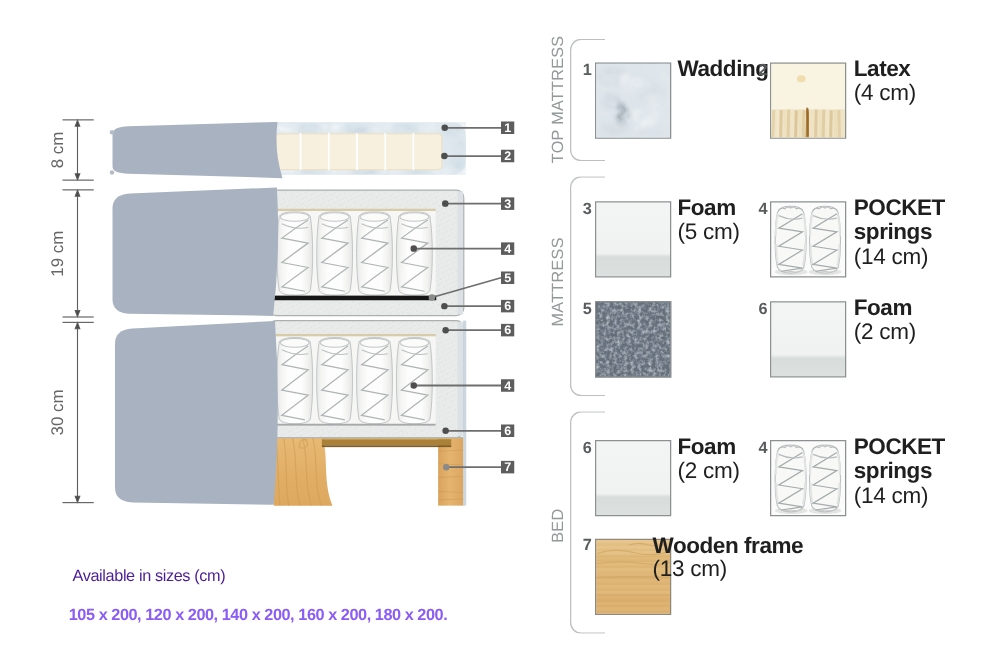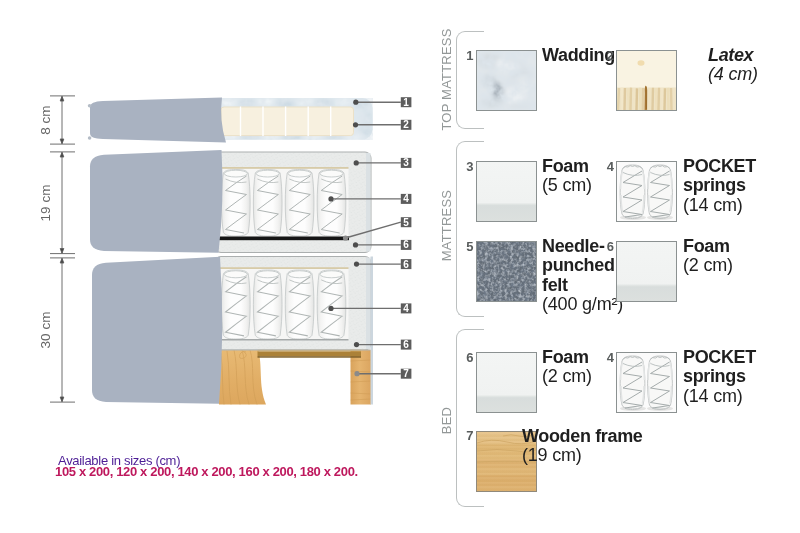--- a/index.html
+++ b/index.html
@@ -9,21 +9,21 @@
   .bracket{position:absolute;left:455.5px;width:27px;border:1.5px solid #bcc0c0;
            border-right:none;border-radius:9px 0 0 9px;}
   .sectlab{position:absolute;color:#939898;font-size:13px;letter-spacing:0.2px;
            transform:rotate(-90deg);transform-origin:center;white-space:nowrap;}
   .sw{position:absolute;width:59px;height:59px;border:1px solid #8b9191;}
   .num{position:absolute;width:20px;text-align:right;font-size:13px;font-weight:bold;color:#585c5c;line-height:19.3px;}
   .lbl{position:absolute;font-size:18px;font-weight:bold;color:#1f1f1f;line-height:19.3px;
        letter-spacing:-0.35px;white-space:nowrap;}
   .lbl .rg{font-weight:normal;letter-spacing:-0.2px;}
   .avail1{position:absolute;left:58px;top:453.4px;font-size:13px;color:#4c1d95;letter-spacing:-0.3px;}
-  .avail2{position:absolute;left:55px;top:464px;font-size:13px;font-weight:600;color:#be185d;letter-spacing:-0.35px;}
+  .avail2{position:absolute;left:55px;top:484px;font-size:13px;font-weight:600;color:#8b5cf6;letter-spacing:-0.35px;}
 </style>
 </head>
 <body>
 <div class="page">
 
 <svg class="abs" style="left:0;top:0" width="800" height="533" viewBox="0 0 800 533">
   <defs>
     <pattern id="speck" width="5" height="5" patternUnits="userSpaceOnUse" patternTransform="rotate(19)">
       <rect width="5" height="5" fill="#e9ebea"></rect>
       <circle cx="1.1" cy="1.4" r="0.45" fill="#d3d7d6"></circle>
@@ -388,21 +388,21 @@
     <path d="M45,37 L45.5,59" stroke="#f1e5c8"></path>
     <path d="M48,37.3 L47.5,59" stroke="#ddc89c"></path>
     <path d="M51,36.9 L51.5,59" stroke="#ecdeba"></path>
     <path d="M54,37 L54.5,59" stroke="#e3d0a8"></path>
     <path d="M57,37 L57.5,59" stroke="#f0e4c6"></path>
   </g>
   <path d="M28.4,34.5 Q30.6,36 30.2,42 L30.1,59 L27.5,59 L27.8,42 Q27.4,37 28.4,34.5 Z" fill="#b0813f"></path>
   <path d="M29,35.5 L29.3,58" stroke="#9a6c2c" stroke-width="1.2" fill="none"></path>
 </svg></div>
 
-<div class="lbl" style="left:708px;top:46px;font-style:italic;">Latex<br><span class="rg">(4 cm)</span></div>
+<div class="lbl" style="left:683px;top:46px;">Latex<br><span class="rg">(4 cm)</span></div>
 
 <div class="num" style="left:453.5px;top:156.6px;">3</div>
 
 <div class="sw" style="left:476px;top:161px;background:
   linear-gradient(180deg, #f3f5f4 0%, #f0f2f1 69%, #e4e8e6 71%, #d8dddc 74%, #dce0de 100%);"></div>
 
 <div class="lbl" style="left:542px;top:157px;">Foam<br><span class="rg">(5 cm)</span></div>
 
 <div class="num" style="left:594px;top:156.6px;">4</div>
 
@@ -442,21 +442,20 @@
     <filter id="feltd" x="0" y="0" width="100%" height="100%">
       <feTurbulence type="fractalNoise" baseFrequency="0.28" numOctaves="4" seed="13" stitchTiles="stitch"></feTurbulence>
       <feColorMatrix type="matrix" values="0 0 0 0 0.16  0 0 0 0 0.20  0 0 0 0 0.26  0 0 0 1.5 -0.45"></feColorMatrix>
     </filter>
   </defs>
   <rect width="59" height="59" fill="#626b75"></rect>
   <rect width="59" height="59" filter="url(#feltd)"></rect>
   <rect width="59" height="59" filter="url(#feltn)"></rect>
 </svg></div>
 
-<div class="lbl" style="left:542px;top:237px;">Needle-<br>punched<br>felt<br><span class="rg">(400 g/m²)</span></div>
 
 <div class="num" style="left:594px;top:236.6px;">6</div>
 
 <div class="sw" style="left:616px;top:241px;background:
   linear-gradient(180deg, #f3f5f4 0%, #f0f2f1 71%, #e4e8e6 73%, #d8dddc 76%, #dce0de 100%);"></div>
 
 <div class="lbl" style="left:683px;top:237px;">Foam<br><span class="rg">(2 cm)</span></div>
 
 <div class="num" style="left:453.5px;top:347.6px;">6</div>
 
@@ -498,19 +497,19 @@
   linear-gradient(180deg, #e7c48a 0%, #e4bf81 20%, #dfb673 23%, #e2bb7a 45%, #deb271 48%, #e1b877 72%, #dcae6b 75%, #dfb371 100%);">
 <svg width="59" height="59" viewBox="0 0 59 59">
   <g stroke="#cfa765" stroke-width="1" fill="none" opacity="0.75">
     <path d="M0,11 Q14,6 30,10 Q45,14 59,9"></path>
     <path d="M0,19 Q20,16 40,19 Q52,21 59,18"></path>
     <path d="M26,4 Q34,1.5 42,4 Q48,6 54,3.5"></path>
     <path d="M0,30 Q25,28.5 59,30"></path>
   </g>
 </svg></div>
 
-<div class="lbl" style="left:522px;top:426.5px;">Wooden frame<br><span class="rg">(19 cm)</span></div>
+<div class="lbl" style="left:522px;top:426.5px;">Wooden frame<br><span class="rg">(13 cm)</span></div>
 
 <div class="avail1">Available in sizes (cm)</div>
 
 <div class="avail2">105 x 200, 120 x 200, 140 x 200, 160 x 200, 180 x 200.</div>
 
 </div>
 
 </body></html>

